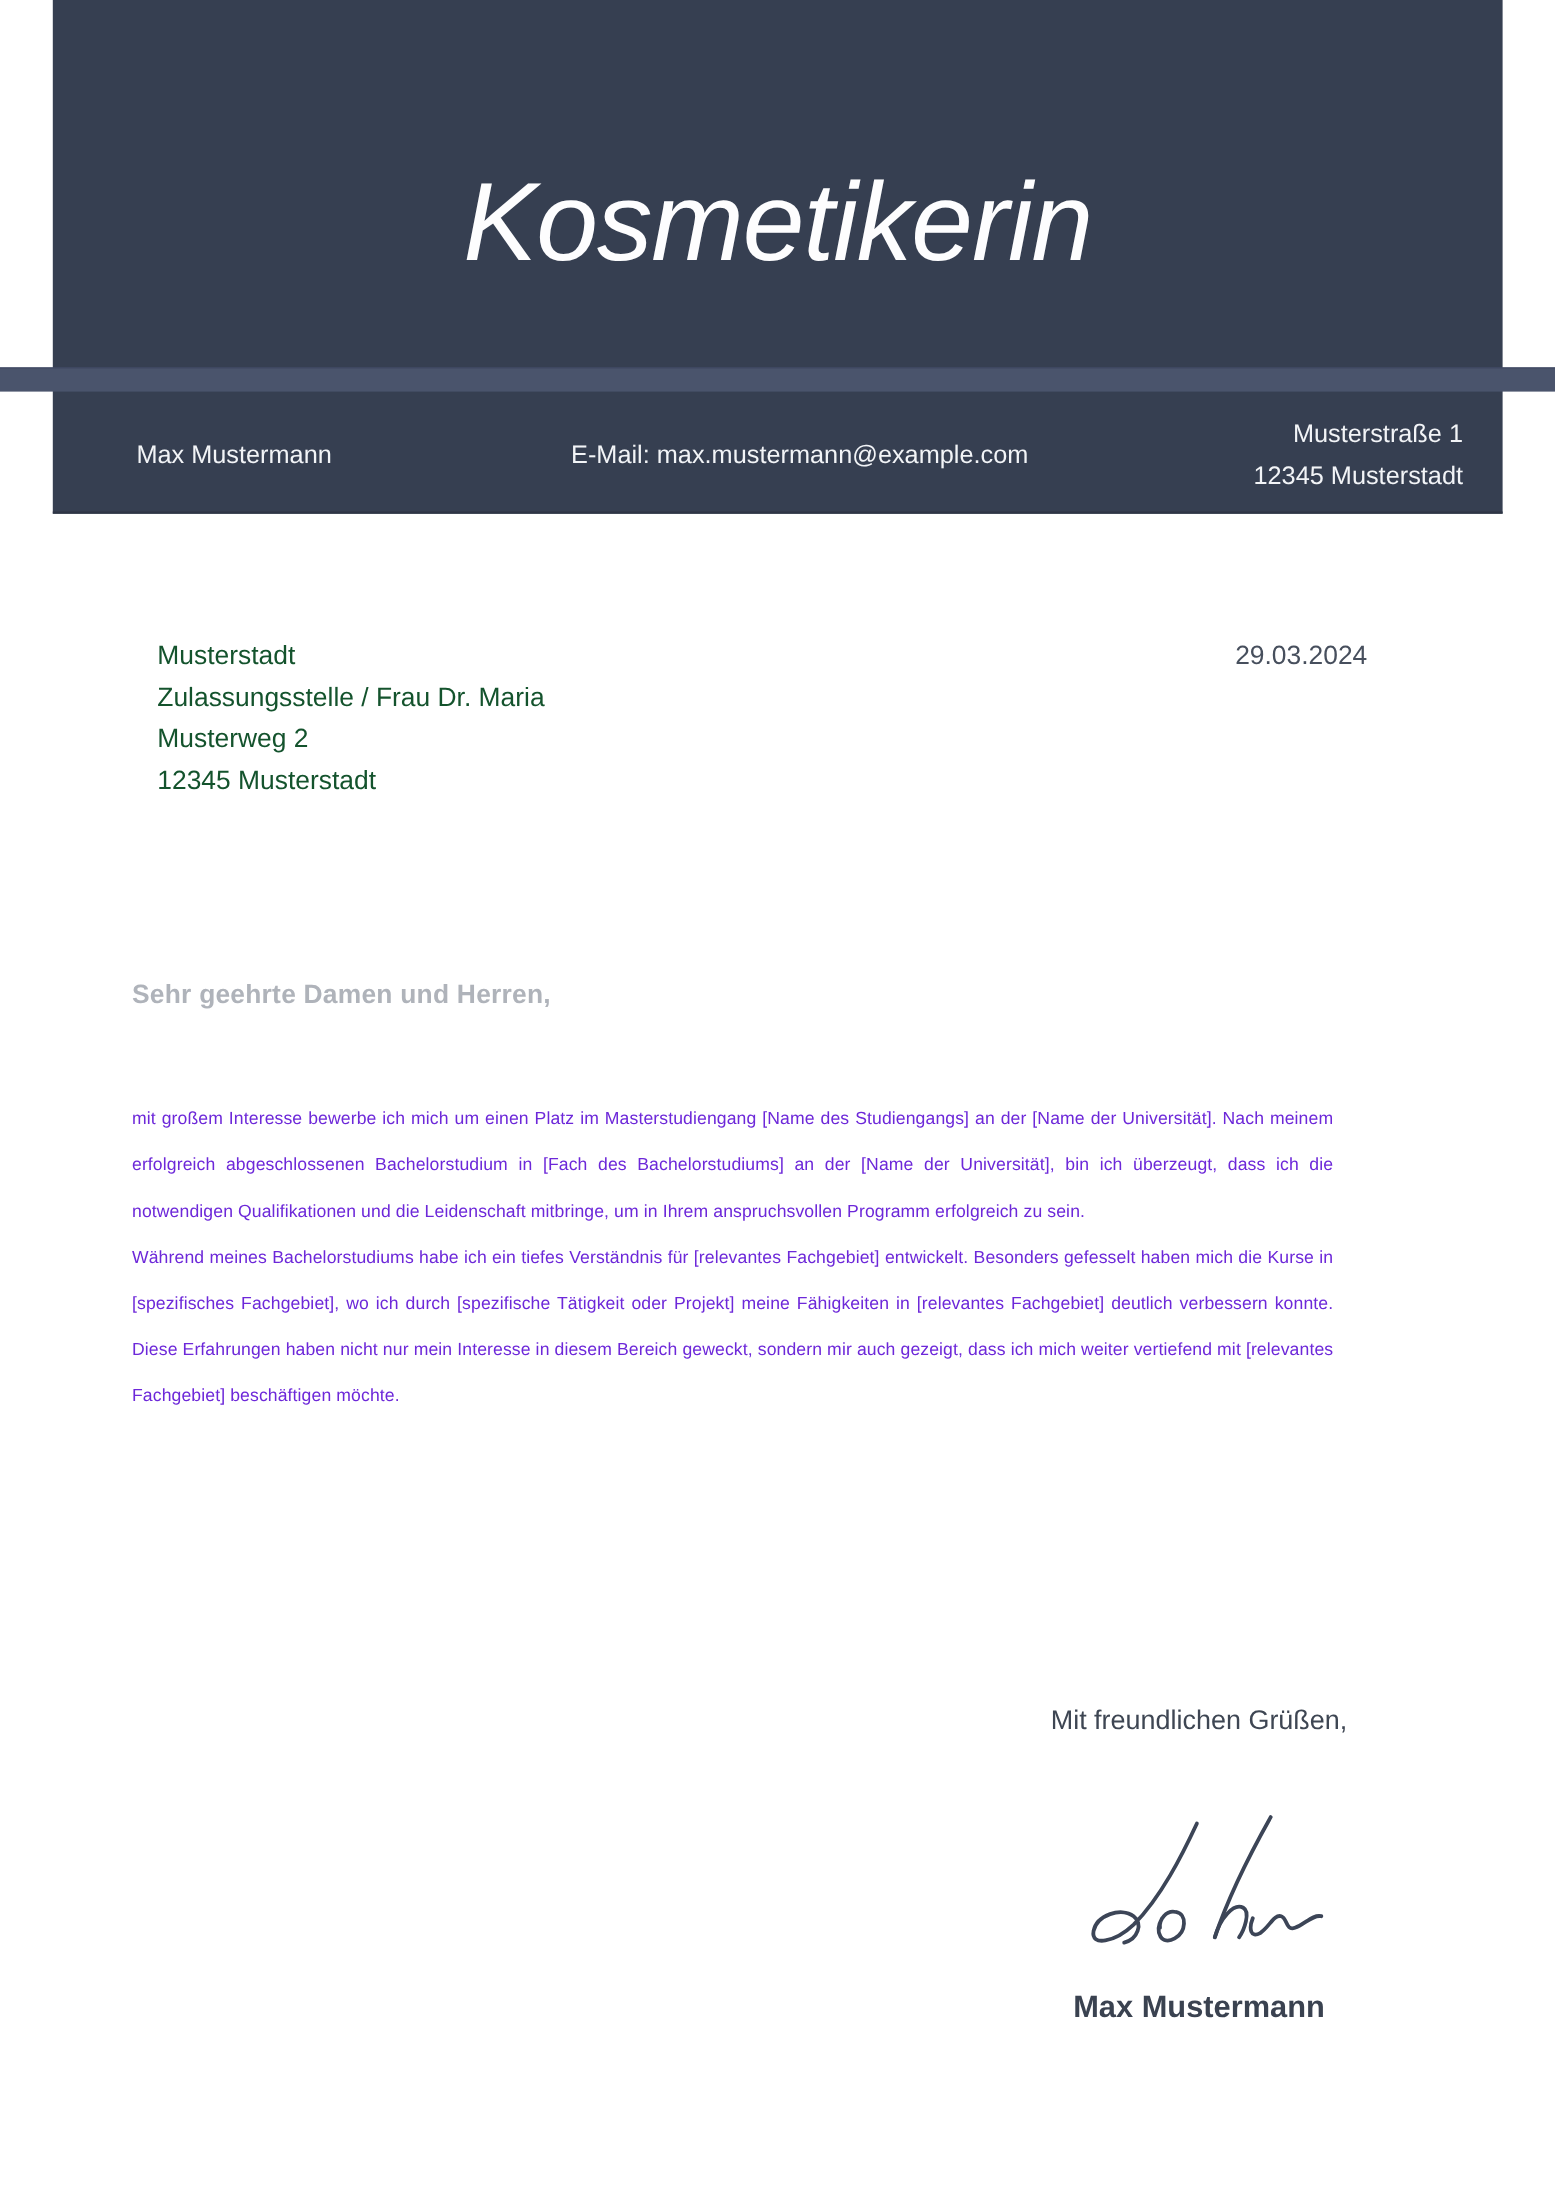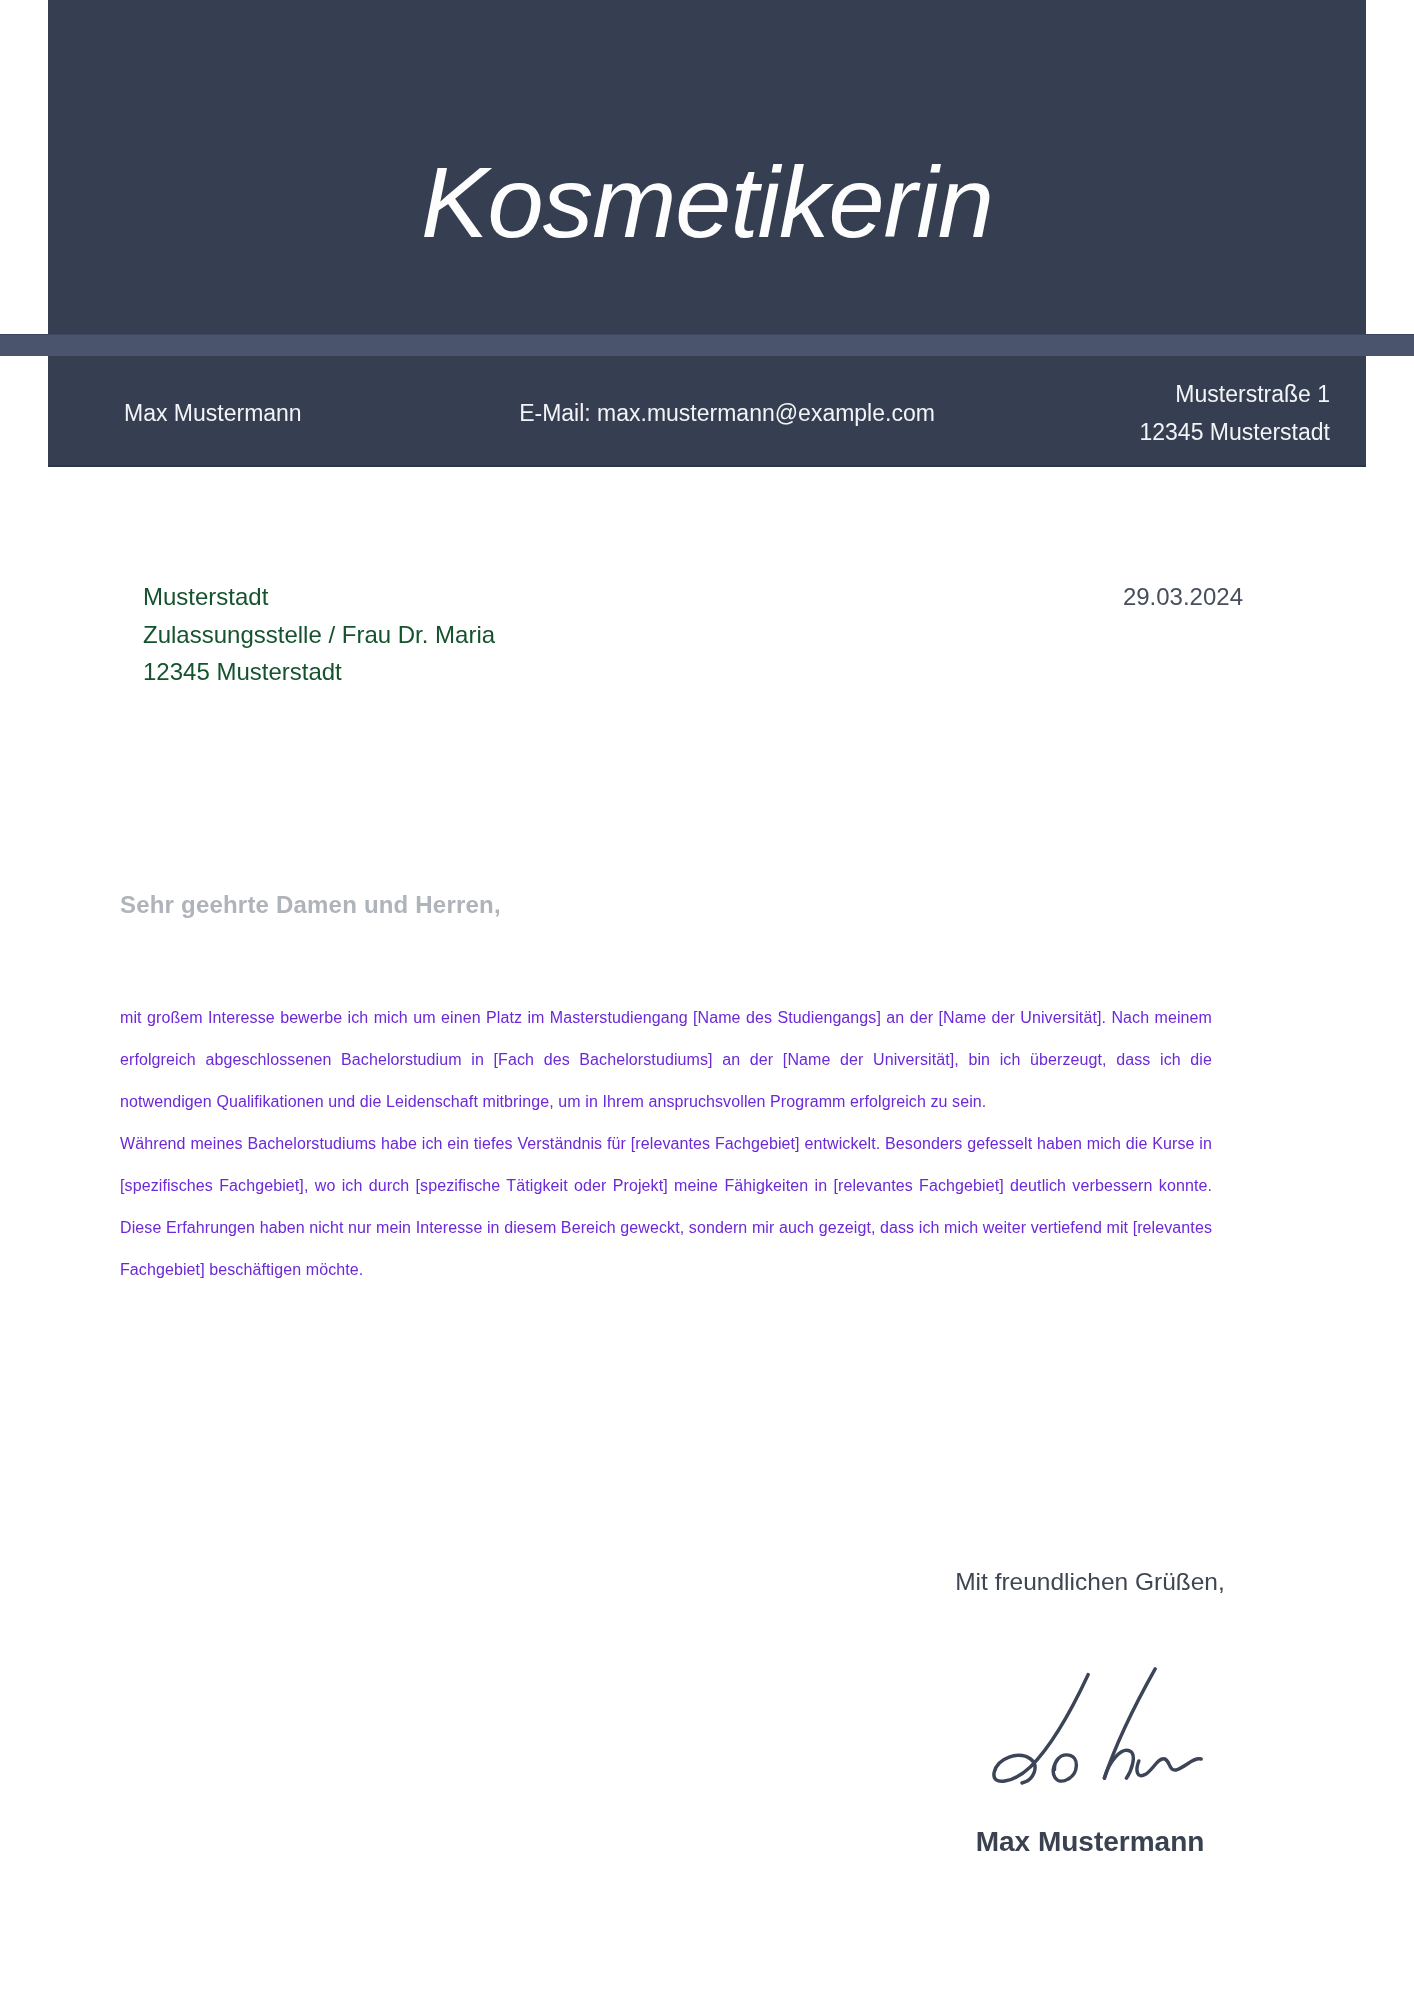--- a/index.html
+++ b/index.html
@@ -110,21 +110,20 @@
   }
   .body-text p { margin: 0; }
 
   
   .closing-block {
     position: absolute;
     left: 845px;
     top: 1551px;
     width: 490px;
     text-align: center;
-    margin-top: 17px;
   }
   .closing-greeting {
     font-size: 24.5px;
     color: #3E4653;
   }
   .signature {
     margin-top: 56px;
     height: 168px;
     display: flex;
     justify-content: center;
@@ -156,20 +155,21 @@
     </div>
     <div class="contact-right">
       <div>Musterstraße 1</div>
       <div>12345 Musterstadt</div>
     </div>
   </div>
 
   <div class="recipient-block">
     <div>Musterstadt</div>
     <div>Zulassungsstelle / Frau Dr. Maria</div>
+    <div>Musterweg 2</div>
     <div>12345 Musterstadt</div>
   </div>
 
   <div class="letter-date">29.03.2024</div>
 
   <div class="salutation">Sehr geehrte Damen und Herren,</div>
 
   <div class="body-text">
     <p>mit großem Interesse bewerbe ich mich um einen Platz im Masterstudiengang [Name des Studiengangs] an der [Name der Universität]. Nach meinem erfolgreich abgeschlossenen Bachelorstudium in [Fach des Bachelorstudiums] an der [Name der Universität], bin ich überzeugt, dass ich die notwendigen Qualifikationen und die Leidenschaft mitbringe, um in Ihrem anspruchsvollen Programm erfolgreich zu sein.</p>
     <p>Während meines Bachelorstudiums habe ich ein tiefes Verständnis für [relevantes Fachgebiet] entwickelt. Besonders gefesselt haben mich die Kurse in [spezifisches Fachgebiet], wo ich durch [spezifische Tätigkeit oder Projekt] meine Fähigkeiten in [relevantes Fachgebiet] deutlich verbessern konnte. Diese Erfahrungen haben nicht nur mein Interesse in diesem Bereich geweckt, sondern mir auch gezeigt, dass ich mich weiter vertiefend mit [relevantes Fachgebiet] beschäftigen möchte.</p>

